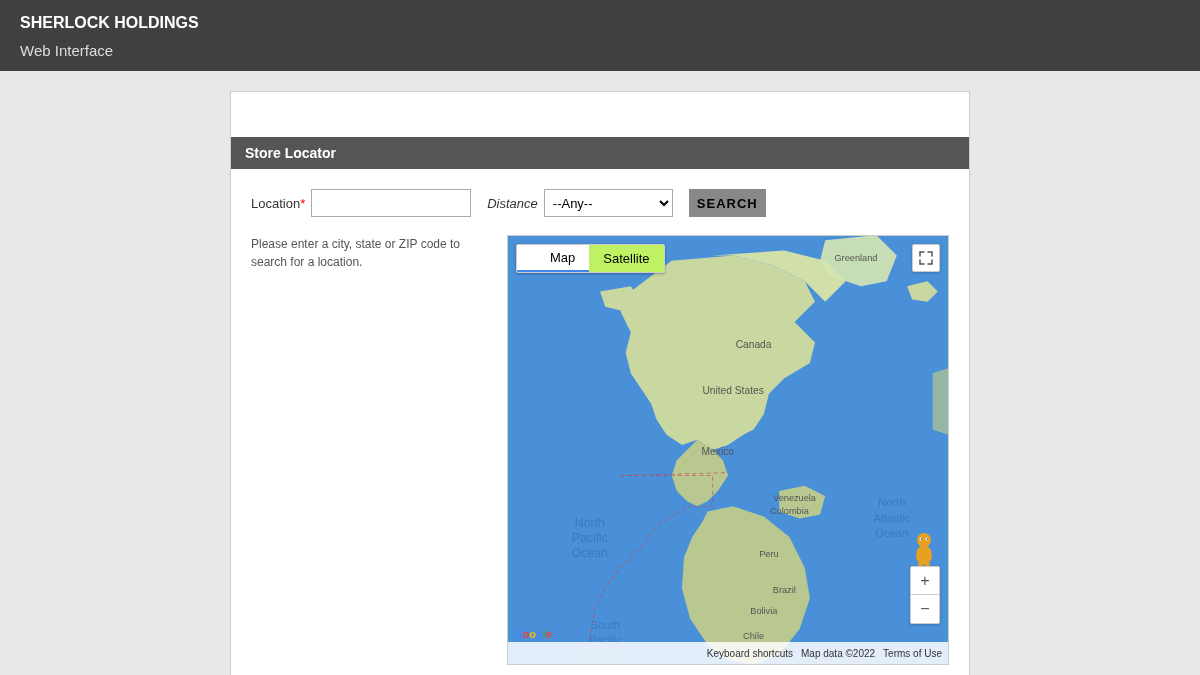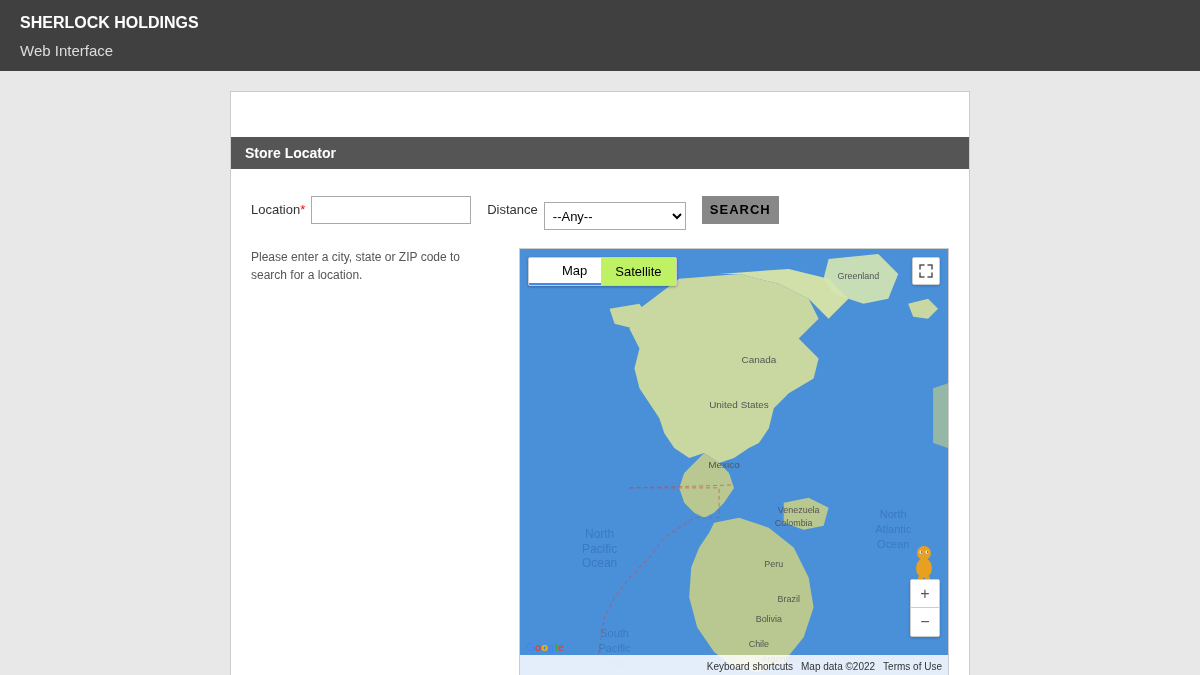--- a/index.html
+++ b/index.html
@@ -78,49 +78,49 @@
       height: 28px;
       border: 1px solid #aaa;
       padding: 2px 6px;
       font-size: 13px;
       outline: none;
     }
 
     .distance-label {
       font-size: 13px;
       color: #333;
+      font-style: italic;
     }
 
     .distance-select {
       height: 28px;
       border: 1px solid #aaa;
       padding: 2px 4px;
       font-size: 13px;
-      width: 142px;
+      width: 129px;
       background: #fff;
       outline: none;
-      margin-top: 13px;
     }
 
     .search-button {
       background: #888;
       color: #000000;
       border: none;
       padding: 5px 8px;
       font-size: 13px;
       font-weight: bold;
       cursor: pointer;
       height: 28px;
       letter-spacing: 1px;
     }
 
     
     .content-area {
       display: flex;
-      gap: 28px;
+      gap: 16px;
     }
 
     .left-panel {
       width: 240px;
       flex-shrink: 0;
     }
 
     .helper-text {
       font-size: 12px;
       color: #555;

